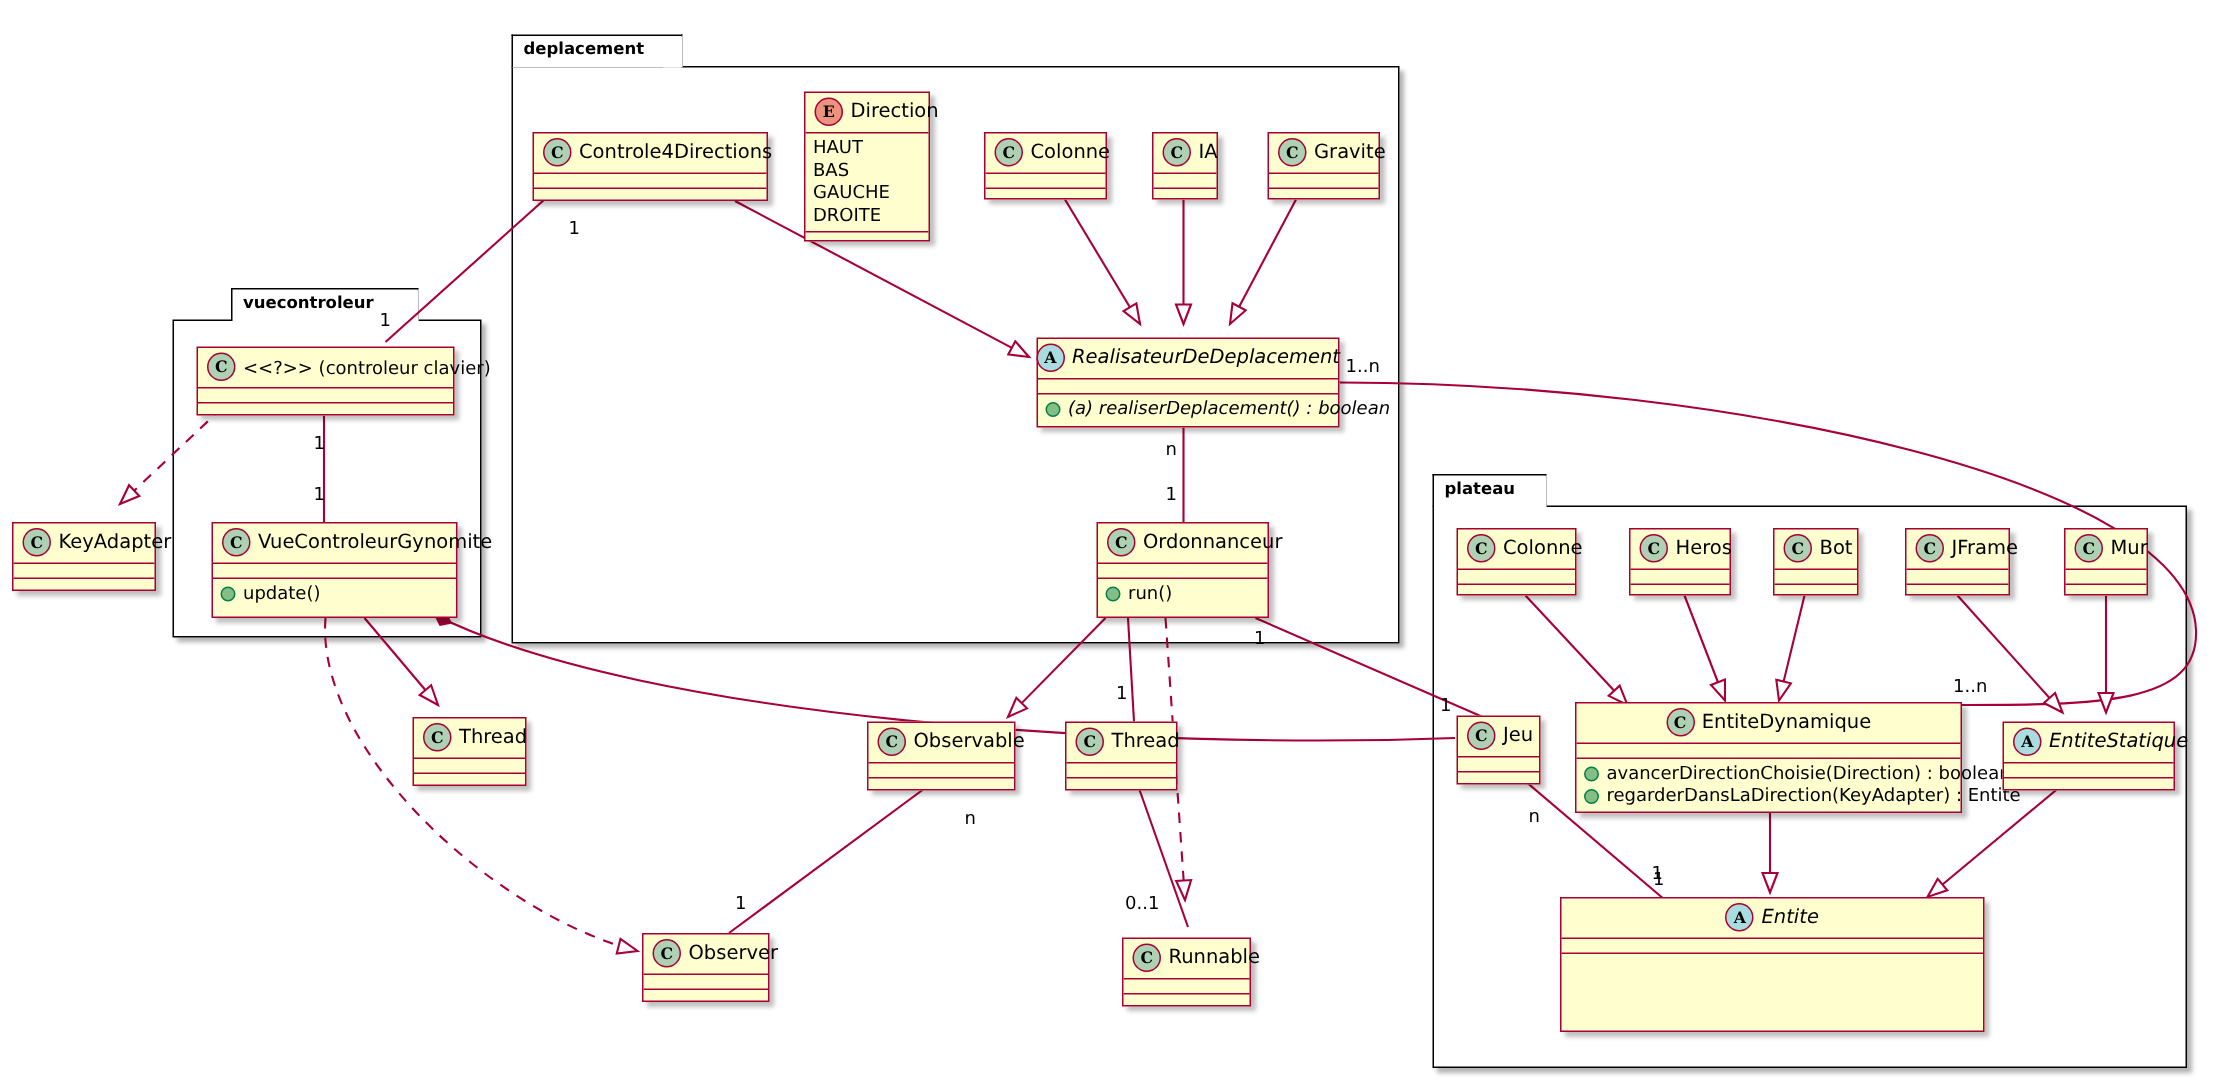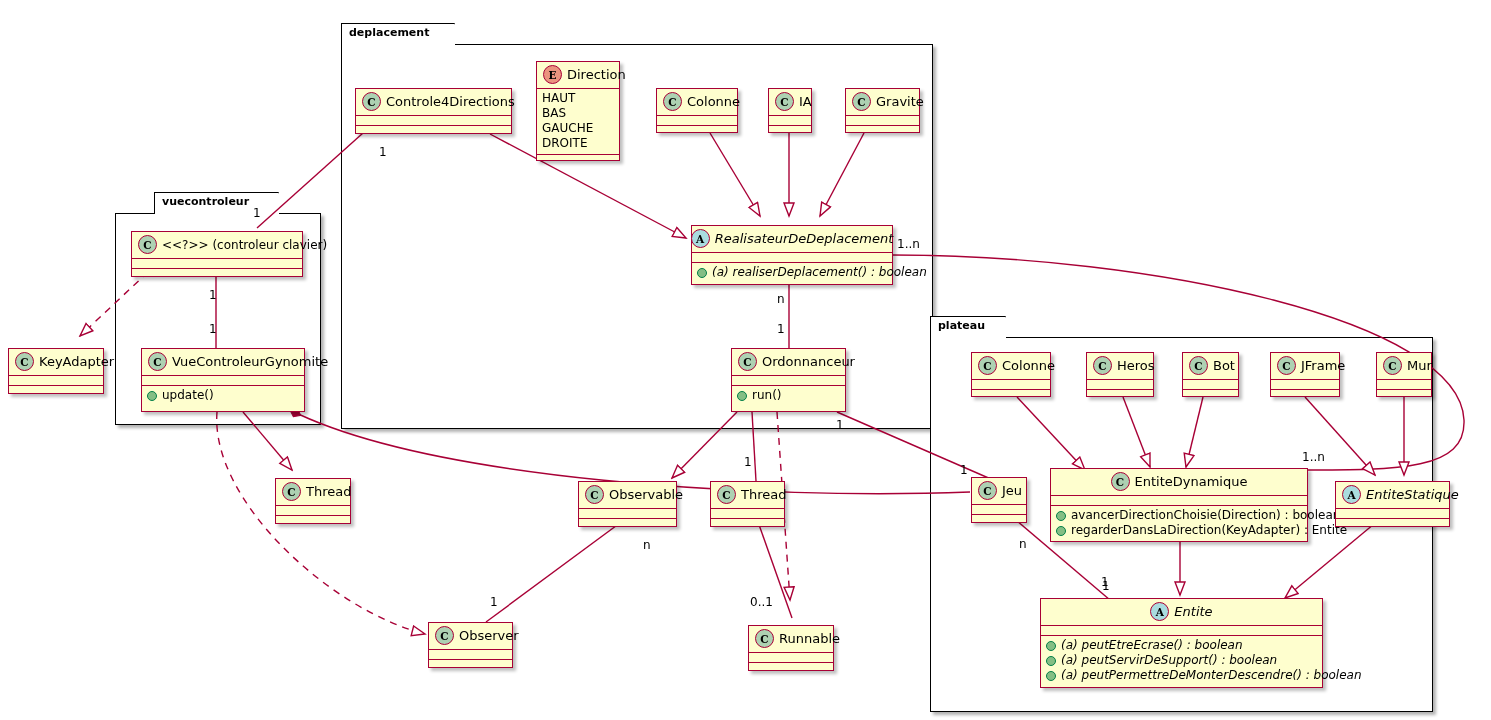--- a/index.html
+++ b/index.html
@@ -95,21 +95,21 @@
     <div class="pkg-body" style="top:21px;width:592px;height:385px;"></div>
   </div>
 
   <div class="pkg" style="left:115px;top:192px;width:206px;height:233px;">
     <div class="pkg-tab" style="width:125px;margin-left:39px;">
       <span class="tabtext">vuecontroleur</span>
     </div>
     <div class="pkg-body" style="top:21px;width:206px;height:212px;"></div>
   </div>
 
-  <div class="pkg" style="left:930px;top:316px;width:503px;height:396px;">
+  <div class="pkg" style="left:955px;top:316px;width:503px;height:396px;">
     <div class="pkg-tab" style="width:76px;">
       <span class="tabtext">plateau</span>
     </div>
     <div class="pkg-body" style="top:21px;width:503px;height:375px;"></div>
   </div>
 
   <svg id="edges">
     <defs>
       <marker id="hollowTri" markerWidth="16" markerHeight="16" refX="14" refY="6" orient="auto" markerUnits="userSpaceOnUse">
         <path d="M1,1 L14,6 L1,11 z" fill="#FFFFFF" stroke="#A80036" stroke-width="1.4"></path>
@@ -480,34 +480,20 @@
   </div>
 
   <div class="cls" style="left:1040px;top:598px;width:283px;height:90px;">
     <div class="hdr">
       <span class="badge a">A</span>
       <span class="italic">Entite</span>
     </div>
     <div class="sep"></div>
     <div class="compart"></div>
     <div class="sep"></div>
-    <div class="compart rows">
-      <div class="row">
-        <span class="vis"></span>
-        <span class="italic">(a) peutEtreEcrase() : boolean</span>
-      </div>
-      <div class="row">
-        <span class="vis"></span>
-        <span class="italic">(a) peutServirDeSupport() : boolean</span>
-      </div>
-      <div class="row">
-        <span class="vis"></span>
-        <span class="italic">(a) peutPermettreDeMonterDescendre() : boolean</span>
-      </div>
-    </div>
   </div>
 
   <div class="mult" style="left:379px;top:145px;">1</div>
   <div class="mult" style="left:253px;top:206px;">1</div>
   <div class="mult" style="left:209px;top:288px;">1</div>
   <div class="mult" style="left:209px;top:322px;">1</div>
   <div class="mult" style="left:897px;top:237px;">1..n</div>
   <div class="mult" style="left:777px;top:292px;">n</div>
   <div class="mult" style="left:777px;top:322px;">1</div>
   <div class="mult" style="left:836px;top:418px;">1</div>

